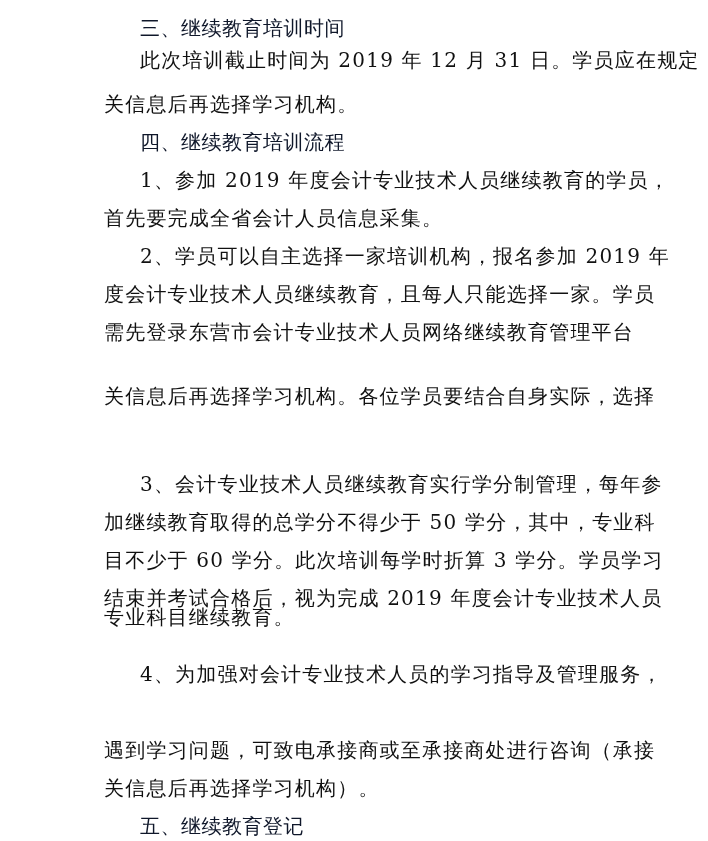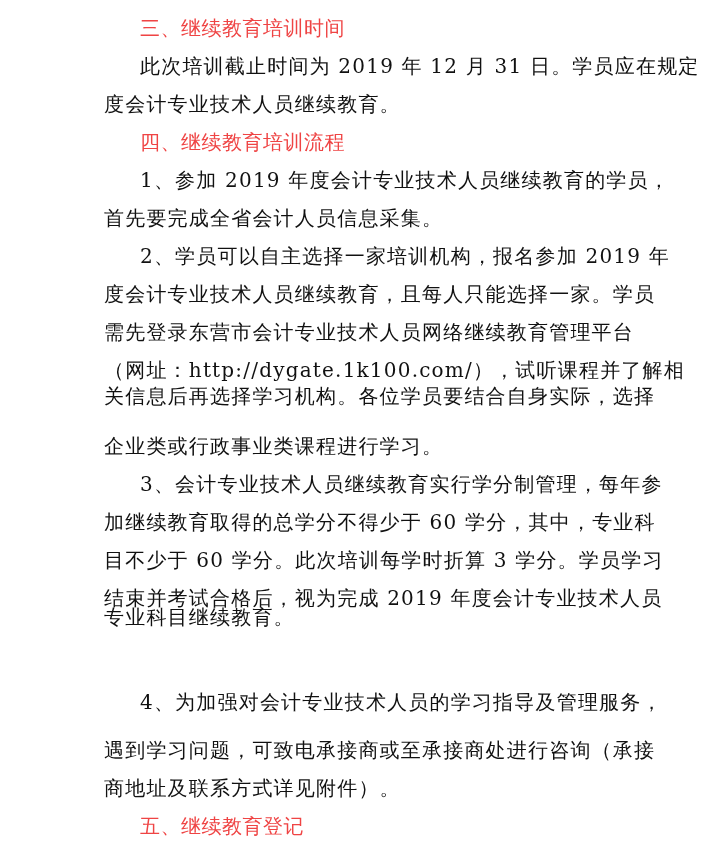--- a/index.html
+++ b/index.html
@@ -14,43 +14,41 @@
     font-family: "DejaVu Serif", "Liberation Serif", serif;
     font-size: 20px;
     color: #111111;
     white-space: nowrap;
     letter-spacing: 1.2px;
   }
   .indent { left: 140px; width: 460px; }
   .heading {
     font-family: "DejaVu Sans", "Liberation Sans", sans-serif;
     font-size: 20px;
-    color: #ef4444;
+    color: #0f172a;
     letter-spacing: 0.5px;
   }
   .justify { text-align: justify; text-align-last: justify; }
 </style>
 </head>
 <body>
 
 <div class="page">
   <div class="line indent heading" style="top:9px">三、继续教育培训时间</div>
-  <div class="line indent justify" style="top:47px">此次培训截止时间为 2019 年 12 月 31 日。学员应在规定</div>
-  <div class="line" style="top:85px">度会计专业技术人员继续教育。</div>
+  <div class="line indent justify" style="top:41px">此次培训截止时间为 2019 年 12 月 31 日。学员应在规定</div>
+  <div class="line" style="top:85px">关信息后再选择学习机构。</div>
   <div class="line indent heading" style="top:123px">四、继续教育培训流程</div>
   <div class="line indent justify" style="top:161px">1、参加 2019 年度会计专业技术人员继续教育的学员，</div>
   <div class="line" style="top:199px">首先要完成全省会计人员信息采集。</div>
   <div class="line indent justify" style="top:237px">2、学员可以自主选择一家培训机构，报名参加 2019 年</div>
   <div class="line justify" style="top:275px">度会计专业技术人员继续教育，且每人只能选择一家。学员</div>
   <div class="line justify" style="top:313px">需先登录东营市会计专业技术人员网络继续教育管理平台</div>
-  <div class="line justify" style="top:351px">（网址：http://dygate.1k100.com/），试听课程并了解相</div>
   <div class="line justify" style="top:377px">关信息后再选择学习机构。各位学员要结合自身实际，选择</div>
-  <div class="line" style="top:427px">企业类或行政事业类课程进行学习。</div>
   <div class="line indent justify" style="top:465px">3、会计专业技术人员继续教育实行学分制管理，每年参</div>
-  <div class="line justify" style="top:503px">加继续教育取得的总学分不得少于 60 学分，其中，专业科</div>
+  <div class="line justify" style="top:503px">加继续教育取得的总学分不得少于 50 学分，其中，专业科</div>
   <div class="line justify" style="top:541px">目不少于 60 学分。此次培训每学时折算 3 学分。学员学习</div>
   <div class="line justify" style="top:579px">结束并考试合格后，视为完成 2019 年度会计专业技术人员</div>
   <div class="line" style="top:598px">专业科目继续教育。</div>
-  <div class="line indent justify" style="top:683px">4、为加强对会计专业技术人员的学习指导及管理服务，</div>
+  <div class="line indent justify" style="top:655px">4、为加强对会计专业技术人员的学习指导及管理服务，</div>
   <div class="line justify" style="top:731px">遇到学习问题，可致电承接商或至承接商处进行咨询（承接</div>
-  <div class="line" style="top:769px">商地址及联系方式详见附件）。</div>
+  <div class="line" style="top:769px">关信息后再选择学习机构）。</div>
   <div class="line indent heading" style="top:807px">五、继续教育登记</div>
 </div>
 
 </body></html>

